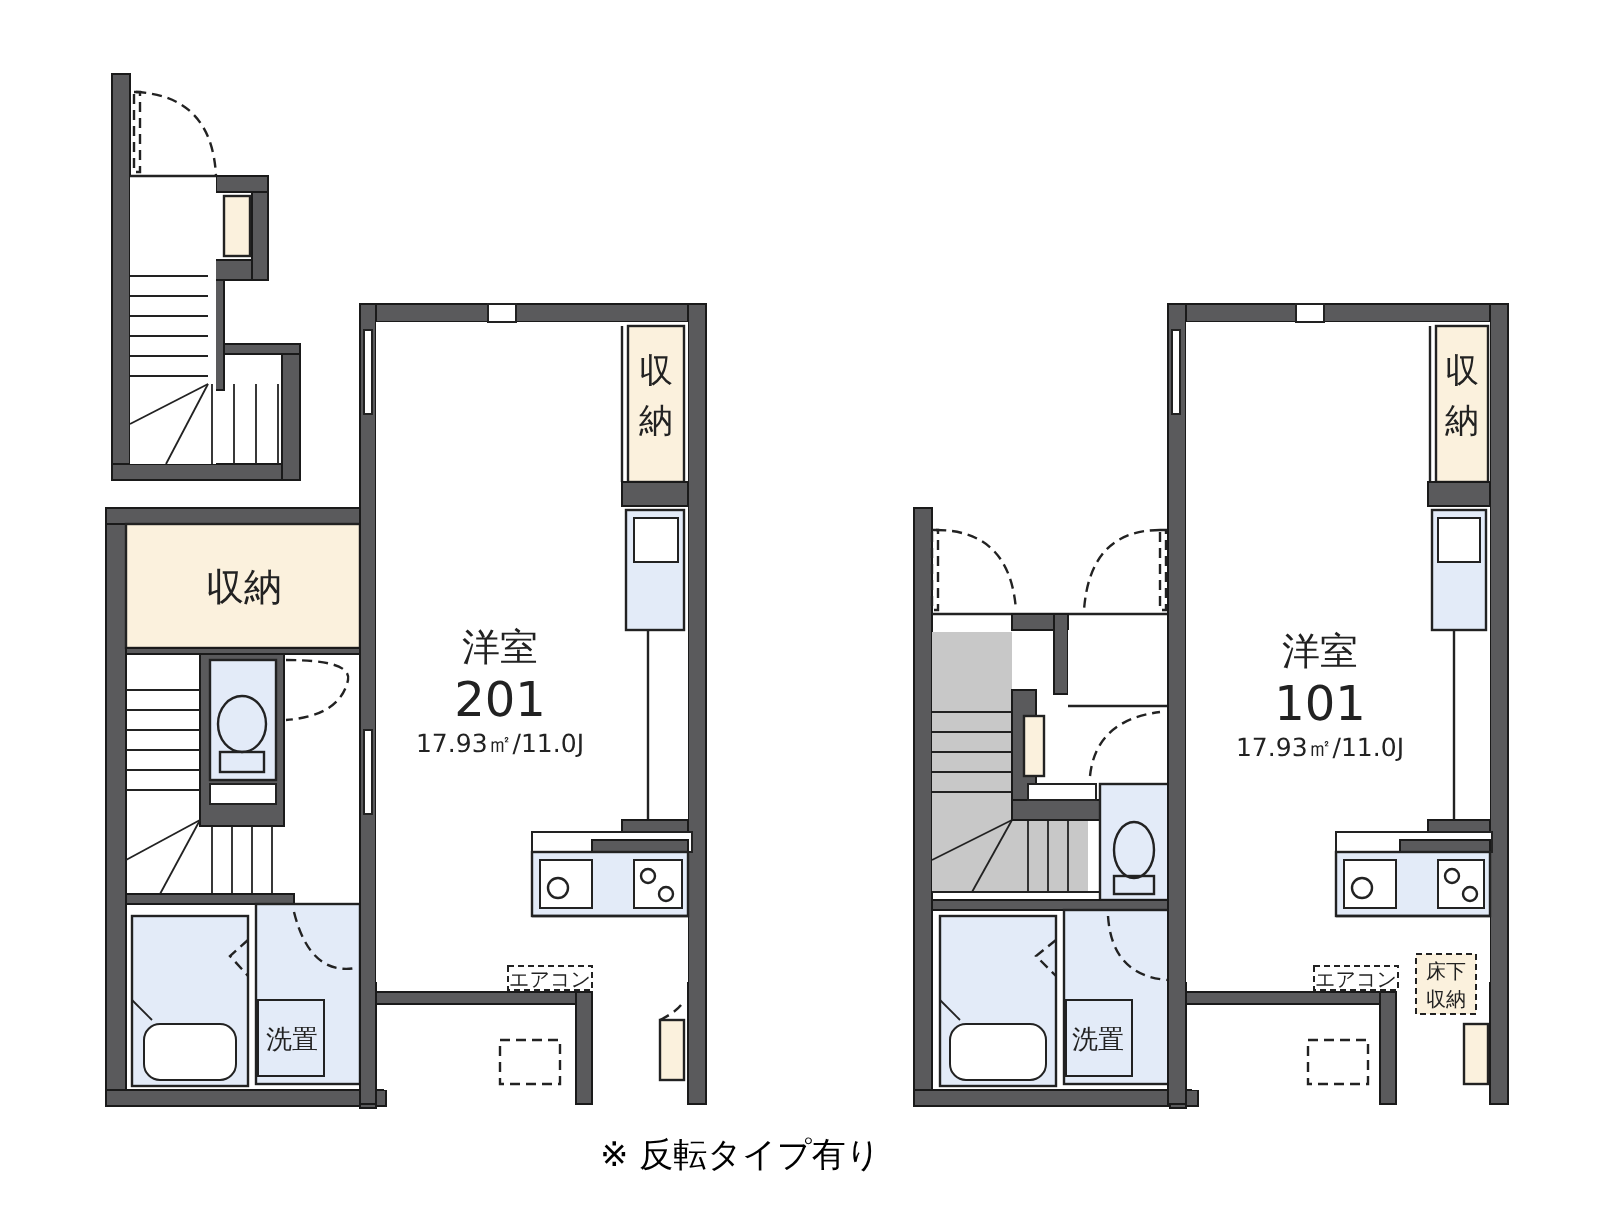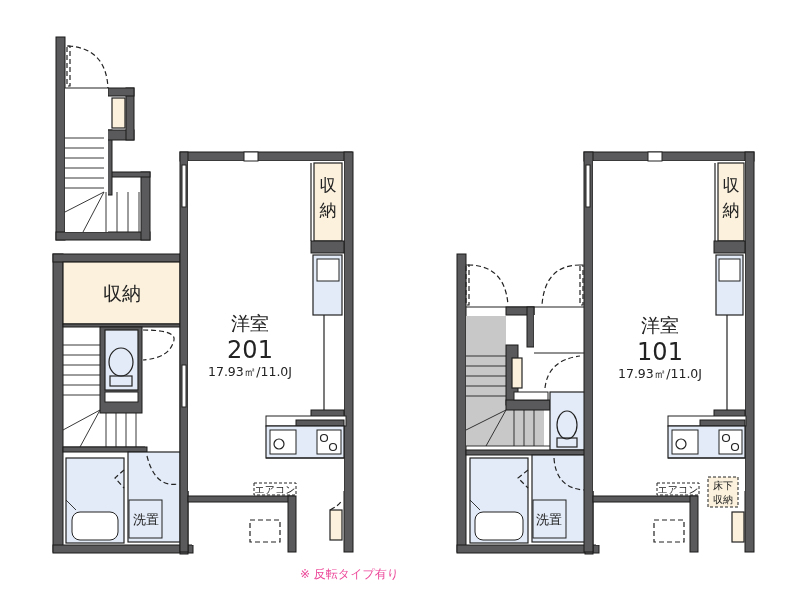--- a/index.html
+++ b/index.html
@@ -11,21 +11,21 @@
   .storage { fill: #fbf1dd; stroke: #222; stroke-width: 1.2; }
   .stairs-grey { fill: #c8c8c8; }
   .line { stroke: #222; stroke-width: 1.2; fill: none; }
   .thin { stroke: #222; stroke-width: 0.9; fill: none; }
   .dash { stroke: #222; stroke-width: 1.2; fill: none; stroke-dasharray: 5 3; }
   .label { fill: #222; font-family: "DejaVu Sans", sans-serif; }
   .room-name { font-size: 19px; }
   .room-num { font-size: 24px; }
   .room-area { font-size: 12.5px; }
   .small { font-size: 10px; }
-  .note { position: absolute; left: 300px; top: 566px; font-size: 12px; color: #ec4899; }
+  .note { position: absolute; left: 300px; top: 566px; font-size: 17px; color: #000000; }
 </style>
 </head>
 <body>
 
 <svg width="800" height="608" viewBox="0 0 800 608">
 
   <g>
 
     <g>
       <rect class="wall" x="56" y="37" width="9" height="203"></rect>

